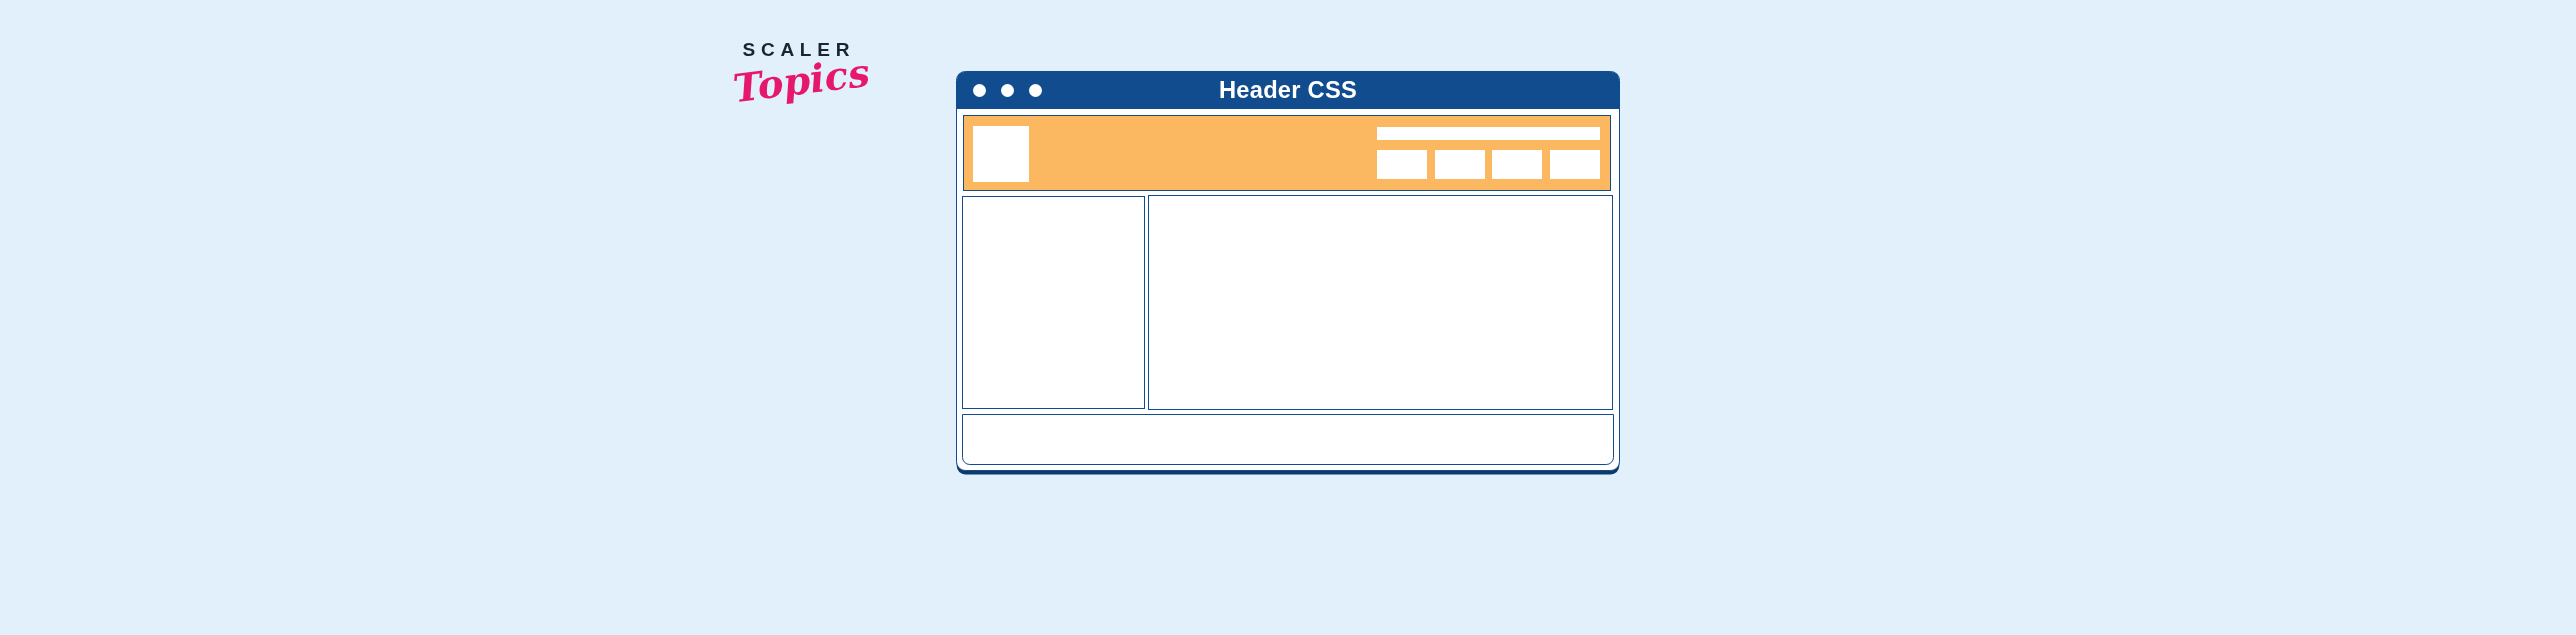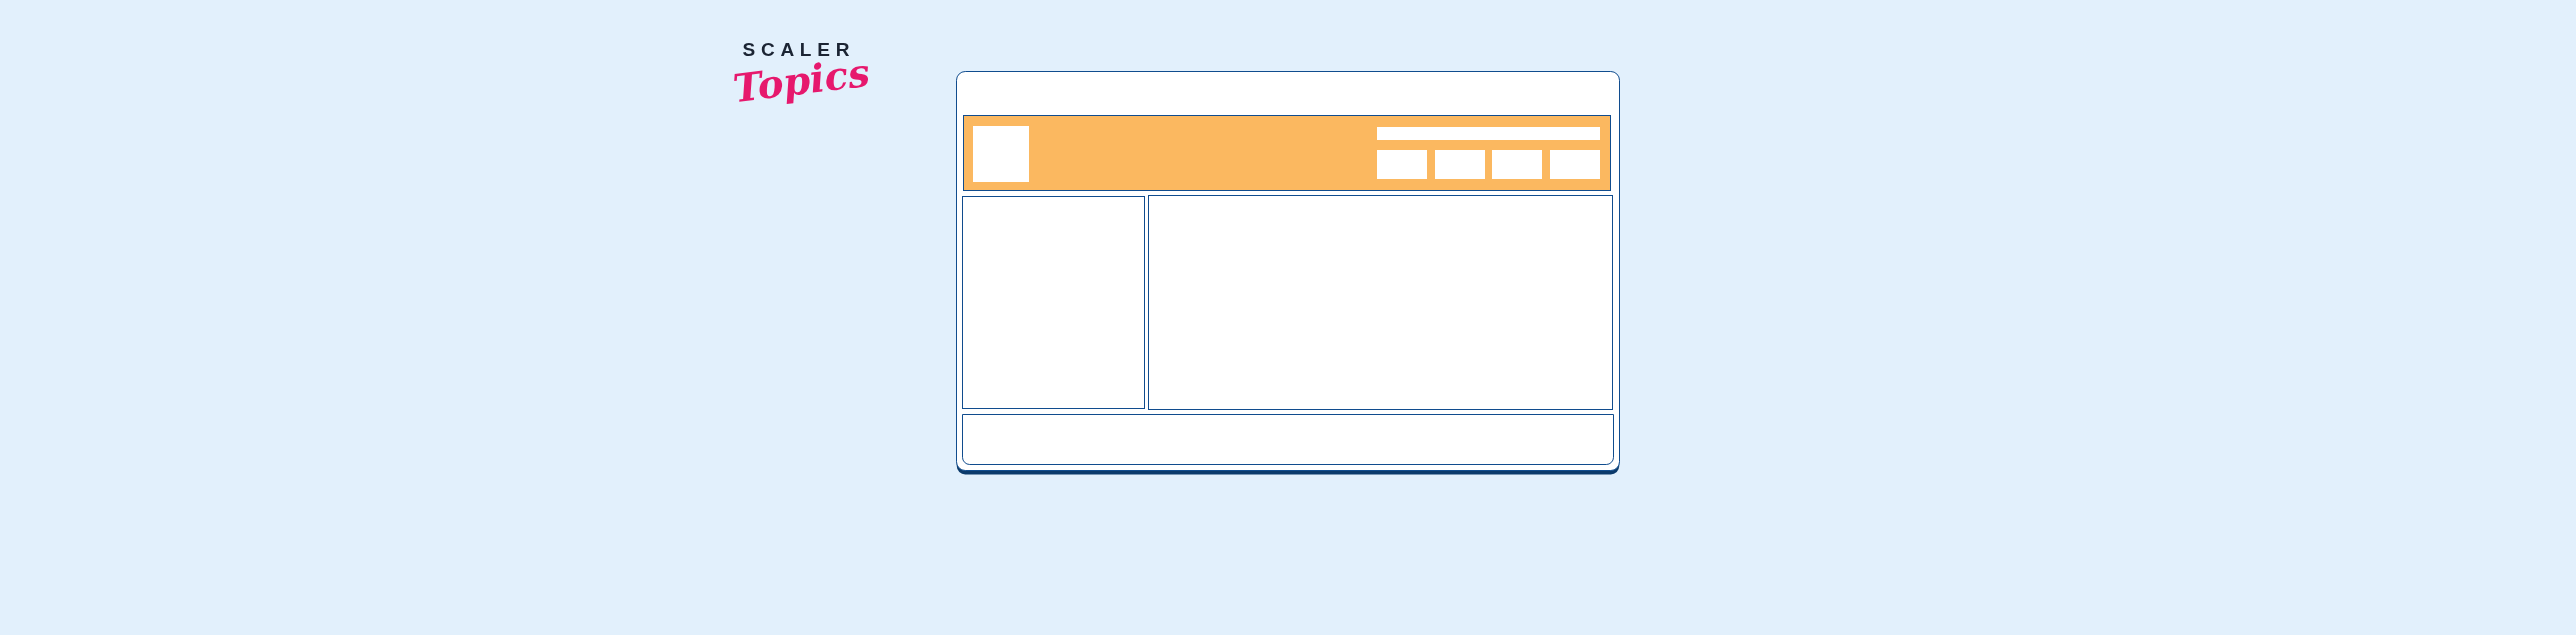--- a/index.html
+++ b/index.html
@@ -180,20 +180,28 @@
 
 <div class="stage">
 
   <div class="brand">
     <div class="brand-wordmark">SCALER</div>
     <div class="brand-script">Topics</div>
   </div>
 
   <div class="window">
 
+    <div class="titlebar">
+      <div class="window-dots">
+          <span class="dot"></span>
+          <span class="dot"></span>
+          <span class="dot"></span>
+        </div>
+      <div class="window-title">Header CSS</div>
+    </div>
 
     <div class="header-band">
       <div class="site-logo-box"></div>
       <div class="search-bar"></div>
       <div class="nav-row">
           <div class="nav-box"></div>
           <div class="nav-box"></div>
           <div class="nav-box"></div>
           <div class="nav-box"></div>
         </div>

